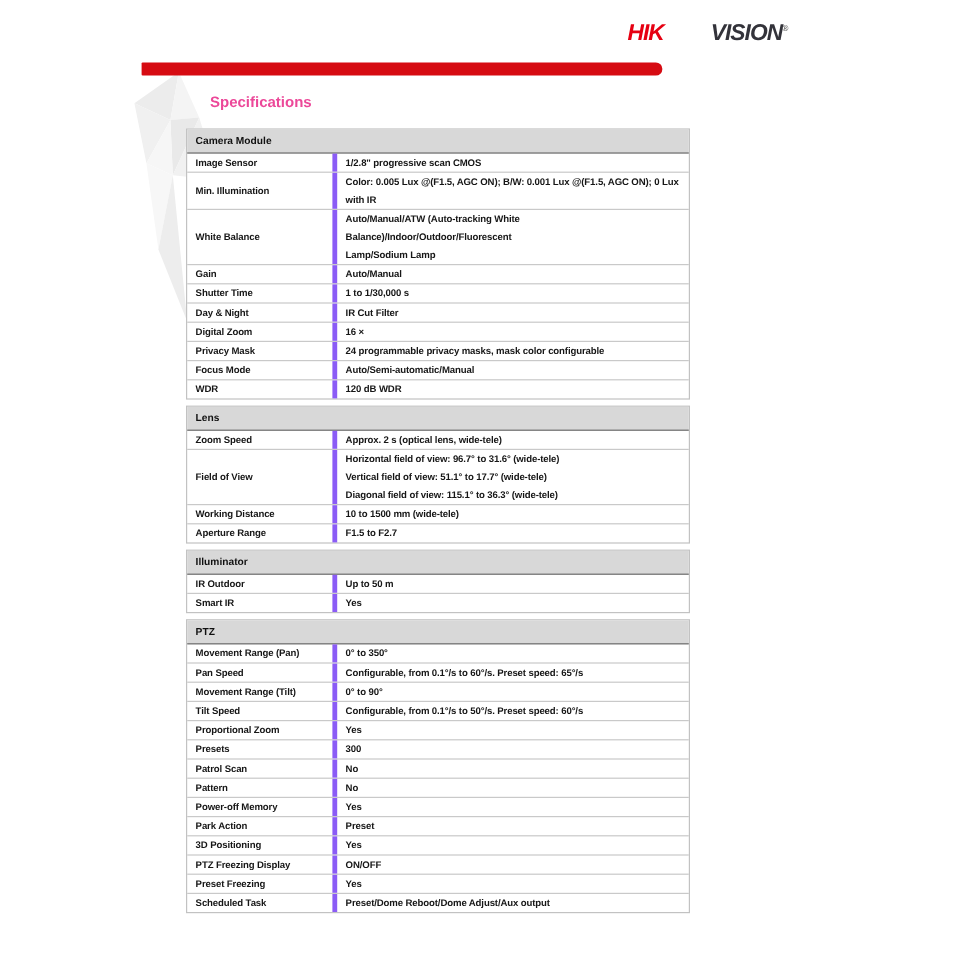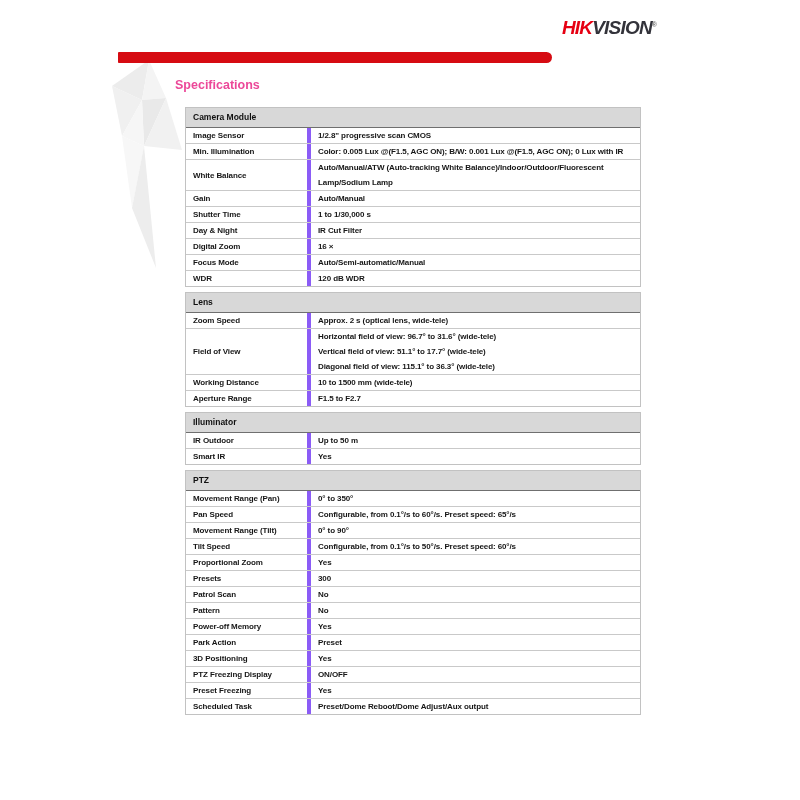--- a/index.html
+++ b/index.html
@@ -3,32 +3,32 @@
 <meta charset="utf-8">
 <style>
   * { margin:0; padding:0; box-sizing:border-box; }
   html,body { width:800px; height:800px; background:#ffffff; overflow:hidden; }
   body { position:relative; font-family:"Liberation Sans", sans-serif; color:#151515; }
 
   .logo { position:absolute; top:17px; right:143px;
           font-style:italic; font-weight:700; font-size:19px; letter-spacing:-0.8px;
           white-space:nowrap; }
   .logo .hik { color:#e60012; }
-  .logo .vision { color:#33333a; }
+  .logo .vision { color:#33333a;margin-left:39px; }
   .logo .reg { font-size:7px; color:#6b6b6b; vertical-align:super; font-style:normal; letter-spacing:0; }
 
   .red-bar { position:absolute; left:118px; top:52px; width:434px; height:11px;
              background:#d60b12; border-radius:1px 6px 6px 1px; }
 
   .watermark { position:absolute; left:104px; top:58px; width:90px; height:220px; }
 
   .page-title { position:absolute; left:175px; top:78px;
                 font-size:12.5px; font-weight:700; color:#ec4899; }
 
-  .table-wrap { position:absolute; left:185px; top:107px; width:456px; }
+  .table-wrap { position:absolute; left:155px; top:107px; width:420px; }
 
   .spec-section { border:1px solid #c2c2c2; margin-bottom:5px; background:#ffffff; }
   .section-header { background:#d8d8d8; border-bottom:1px solid #6f6f6f;
                     font-size:8.5px; font-weight:700; color:#101010;
                     padding:3px 7px; line-height:13px; }
   .spec-row { display:flex; border-bottom:1px solid #c9c9c9; }
   .spec-row:last-child { border-bottom:none; }
   .cell-label { flex:0 0 125px; width:125px; border-right:4px solid #8b5cf6;
                 padding:0 7px; display:flex; align-items:center; }
   .cell-value { flex:1; padding:0 7px; display:flex; align-items:center;
@@ -82,20 +82,24 @@
         <div class="cell-label">Shutter Time</div>
         <div class="cell-value">1 to 1/30,000 s</div>
       </div>
       <div class="spec-row">
         <div class="cell-label">Day &amp; Night</div>
         <div class="cell-value">IR Cut Filter</div>
       </div>
       <div class="spec-row">
         <div class="cell-label">Digital Zoom</div>
         <div class="cell-value">16 ×</div>
+      </div>
+      <div class="spec-row">
+        <div class="cell-label">Privacy Mask</div>
+        <div class="cell-value">24 programmable privacy masks, mask color configurable</div>
       </div>
       <div class="spec-row">
         <div class="cell-label">Focus Mode</div>
         <div class="cell-value">Auto/Semi-automatic/Manual</div>
       </div>
       <div class="spec-row">
         <div class="cell-label">WDR</div>
         <div class="cell-value">120 dB WDR</div>
       </div>
     </div>

